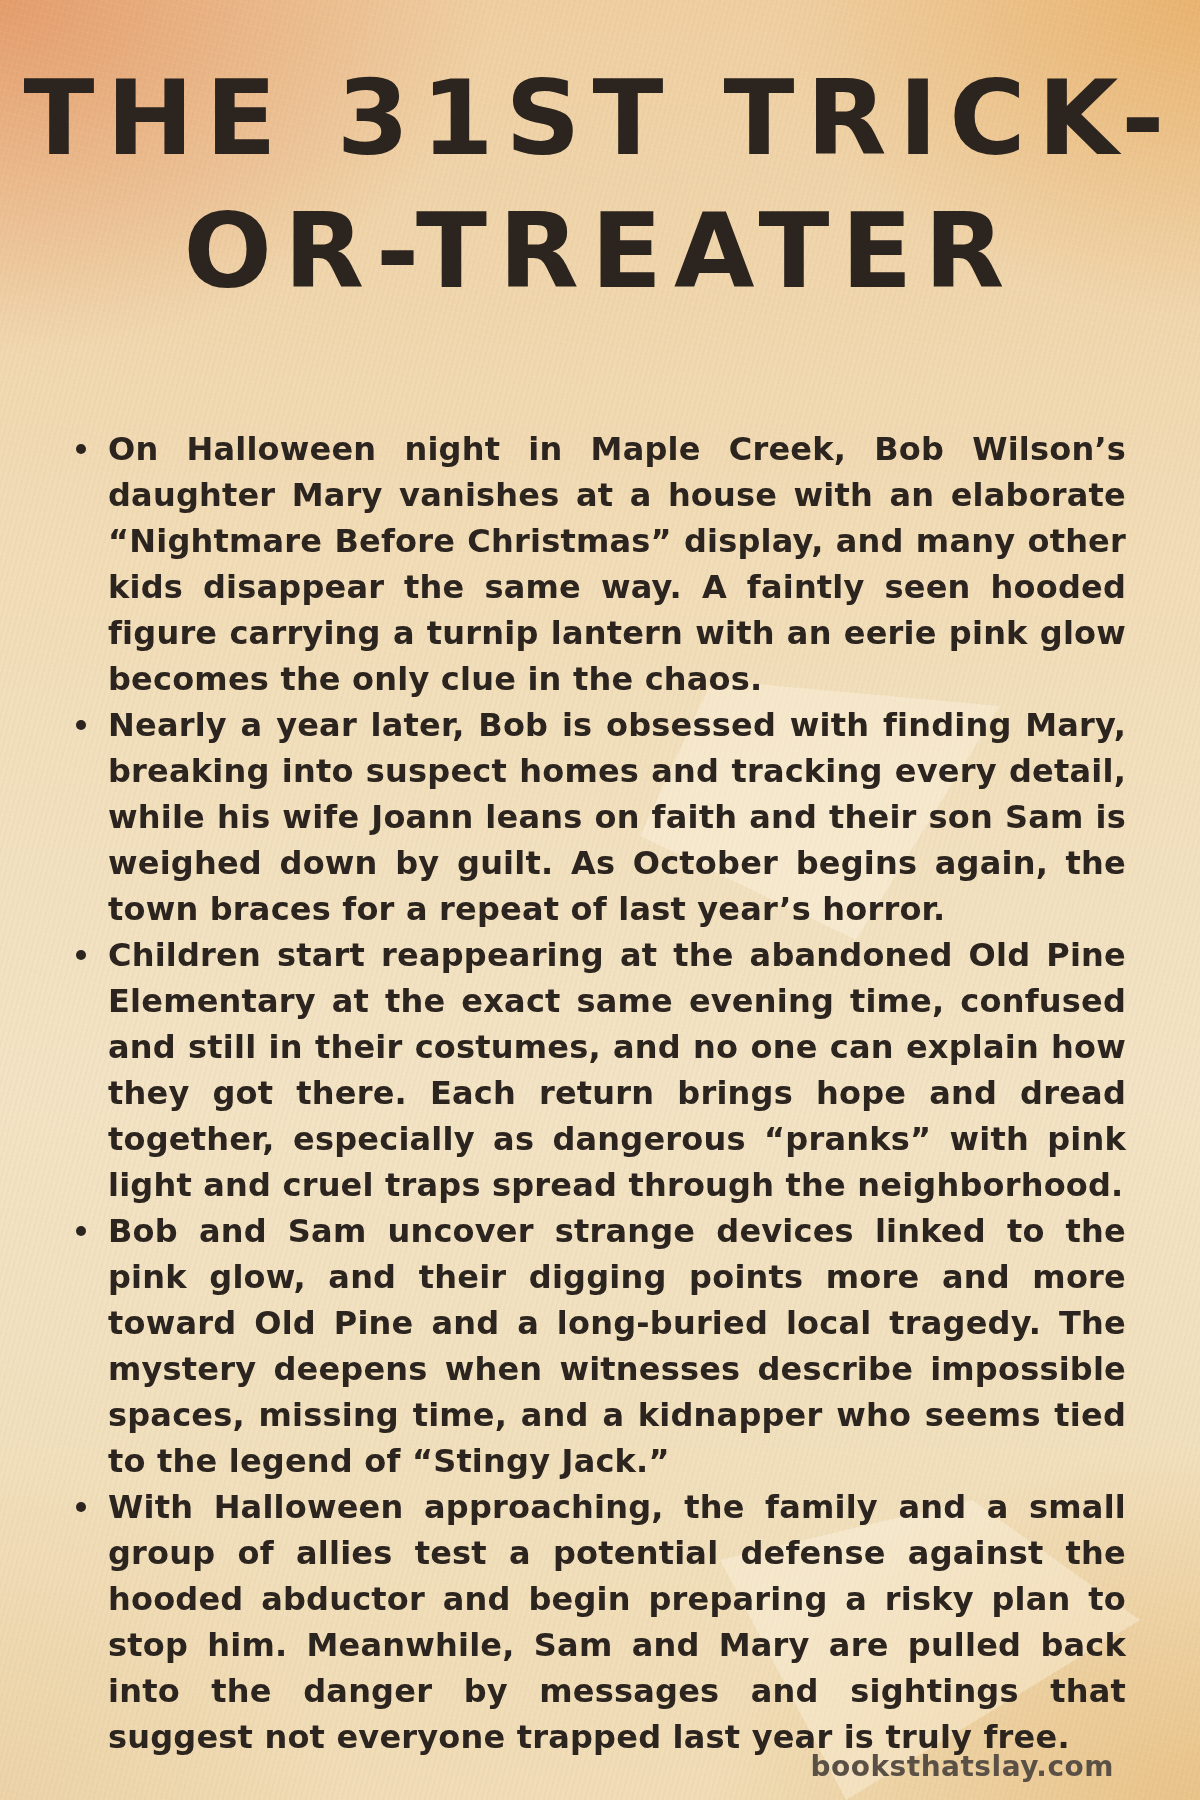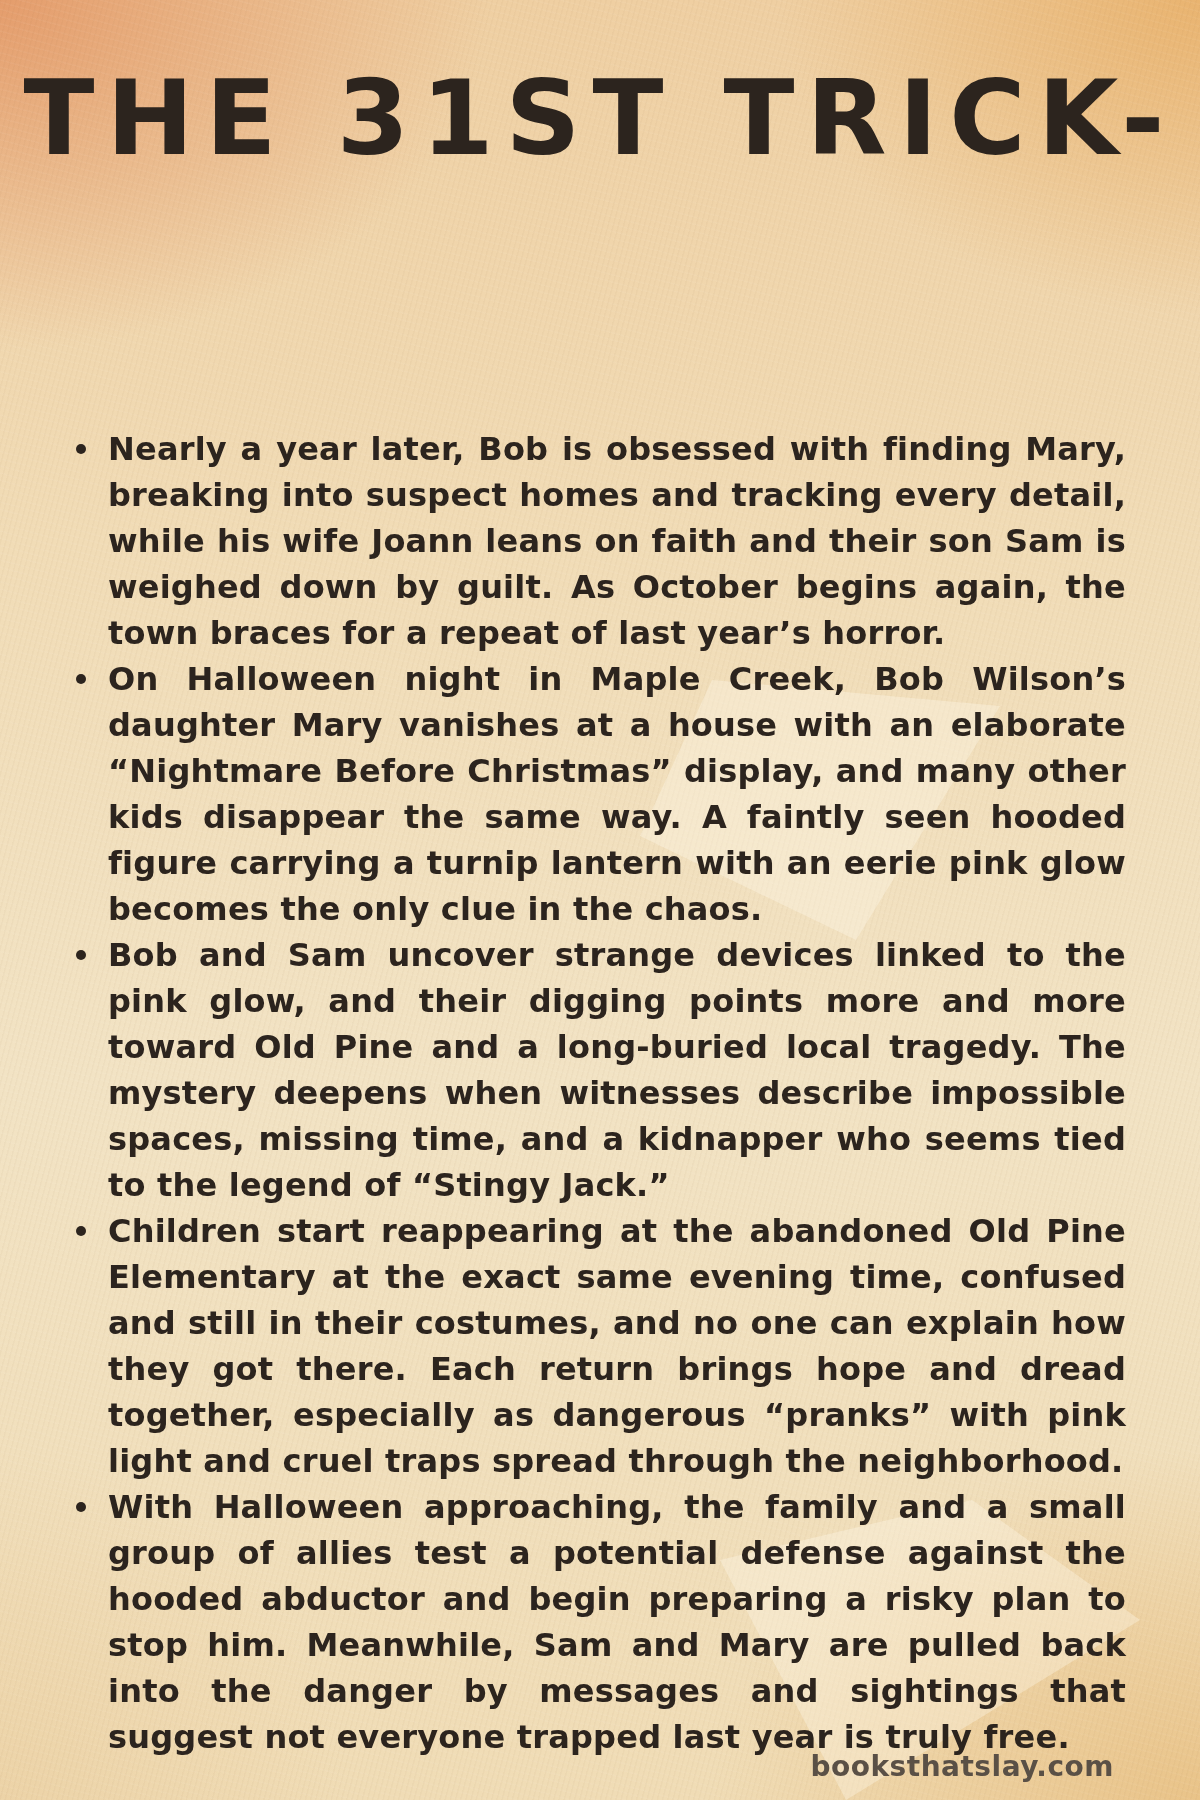--- a/index.html
+++ b/index.html
@@ -119,39 +119,40 @@
 </head>
 <body>
 
 <div class="texture"></div>
 <div class="crease c1"></div>
 <div class="crease c2"></div>
 
 <main class="page">
   <h1 class="title">
     <span class="line">THE 31ST TRICK-</span>
+    <span class="line">OR-TREATER</span>
   </h1>
 
 
   <ul class="points">
     <li class="point">
       <span class="bullet"></span>
+      <span>On Halloween night in Maple Creek, Bob Wilson’s daughter Mary vanishes at a house with an elaborate “Nightmare Before Christmas” display, and many other kids disappear the same way. A faintly seen hooded figure carrying a turnip lantern with an eerie pink glow becomes the only clue in the chaos.</span>
+    </li>
+    <li class="point">
+      <span class="bullet"></span>
       <span>Nearly a year later, Bob is obsessed with finding Mary, breaking into suspect homes and tracking every detail, while his wife Joann leans on faith and their son Sam is weighed down by guilt. As October begins again, the town braces for a repeat of last year’s horror.</span>
     </li>
     <li class="point">
       <span class="bullet"></span>
-      <span>On Halloween night in Maple Creek, Bob Wilson’s daughter Mary vanishes at a house with an elaborate “Nightmare Before Christmas” display, and many other kids disappear the same way. A faintly seen hooded figure carrying a turnip lantern with an eerie pink glow becomes the only clue in the chaos.</span>
+      <span>Children start reappearing at the abandoned Old Pine Elementary at the exact same evening time, confused and still in their costumes, and no one can explain how they got there. Each return brings hope and dread together, especially as dangerous “pranks” with pink light and cruel traps spread through the neighborhood.</span>
     </li>
     <li class="point">
       <span class="bullet"></span>
       <span>Bob and Sam uncover strange devices linked to the pink glow, and their digging points more and more toward Old Pine and a long-buried local tragedy. The mystery deepens when witnesses describe impossible spaces, missing time, and a kidnapper who seems tied to the legend of “Stingy Jack.”</span>
-    </li>
-    <li class="point">
-      <span class="bullet"></span>
-      <span>Children start reappearing at the abandoned Old Pine Elementary at the exact same evening time, confused and still in their costumes, and no one can explain how they got there. Each return brings hope and dread together, especially as dangerous “pranks” with pink light and cruel traps spread through the neighborhood.</span>
     </li>
     <li class="point">
       <span class="bullet"></span>
       <span>With Halloween approaching, the family and a small group of allies test a potential defense against the hooded abductor and begin preparing a risky plan to stop him. Meanwhile, Sam and Mary are pulled back into the danger by messages and sightings that suggest not everyone trapped last year is truly free.</span>
     </li>
   </ul>
 
   <div class="footer">booksthatslay.com</div>
 </main>
 

